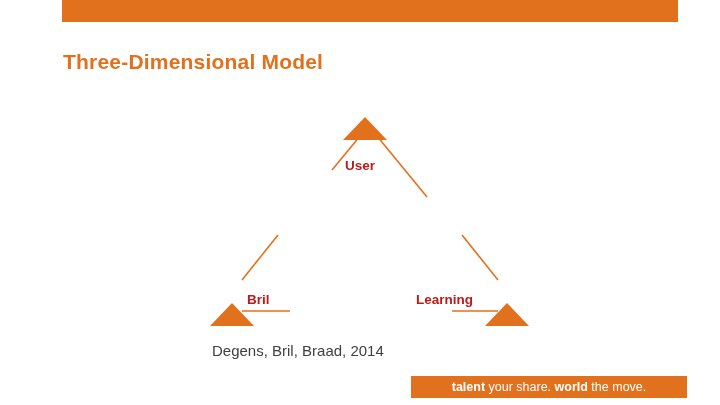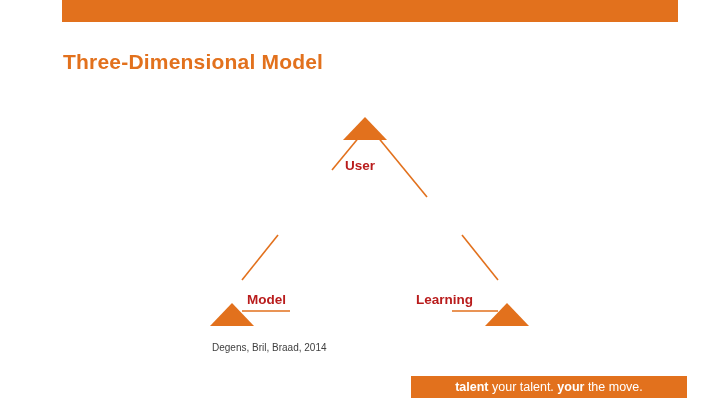--- a/index.html
+++ b/index.html
@@ -64,21 +64,21 @@
     top: 192px;
   }
   .label-learning {
     left: 236px;
     top: 192px;
   }
   .citation {
     position: absolute;
     left: 212px;
     top: 342px;
-    font-size: 10px;
+    font-size: 15px;
     color: #404040;
     white-space: nowrap;
   }
   .footer {
     position: absolute;
     left: 411px;
     top: 376px;
     width: 276px;
     height: 22px;
     background: #E2711D;
@@ -115,25 +115,25 @@
 
       <line x1="62" y1="211" x2="110" y2="211" stroke="#E2711D" stroke-width="1.6"></line>
       <line x1="272" y1="211" x2="318" y2="211" stroke="#E2711D" stroke-width="1.6"></line>
 
       <polygon points="185,17 207,40 163,40" fill="#E2711D"></polygon>
       <polygon points="52,203 74,226 30,226" fill="#E2711D"></polygon>
       <polygon points="327,203 349,226 305,226" fill="#E2711D"></polygon>
     </svg>
 
     <div class="node-label label-user">User</div>
-    <div class="node-label label-game">Model</div>
+    <div class="node-label label-game">Bril</div>
     <div class="node-label label-learning">Learning</div>
   </div>
 
   <div class="citation">Degens, Bril, Braad, 2014</div>
 
   <div class="footer">
     <div class="footer-text">
-      <span class="em">talent</span><span> your talent. </span><span class="em">your</span><span> the move.</span>
+      <span class="em">talent</span><span> your share. </span><span class="em">world</span><span> the move.</span>
     </div>
   </div>
 
 </div>
 
 </body></html>

